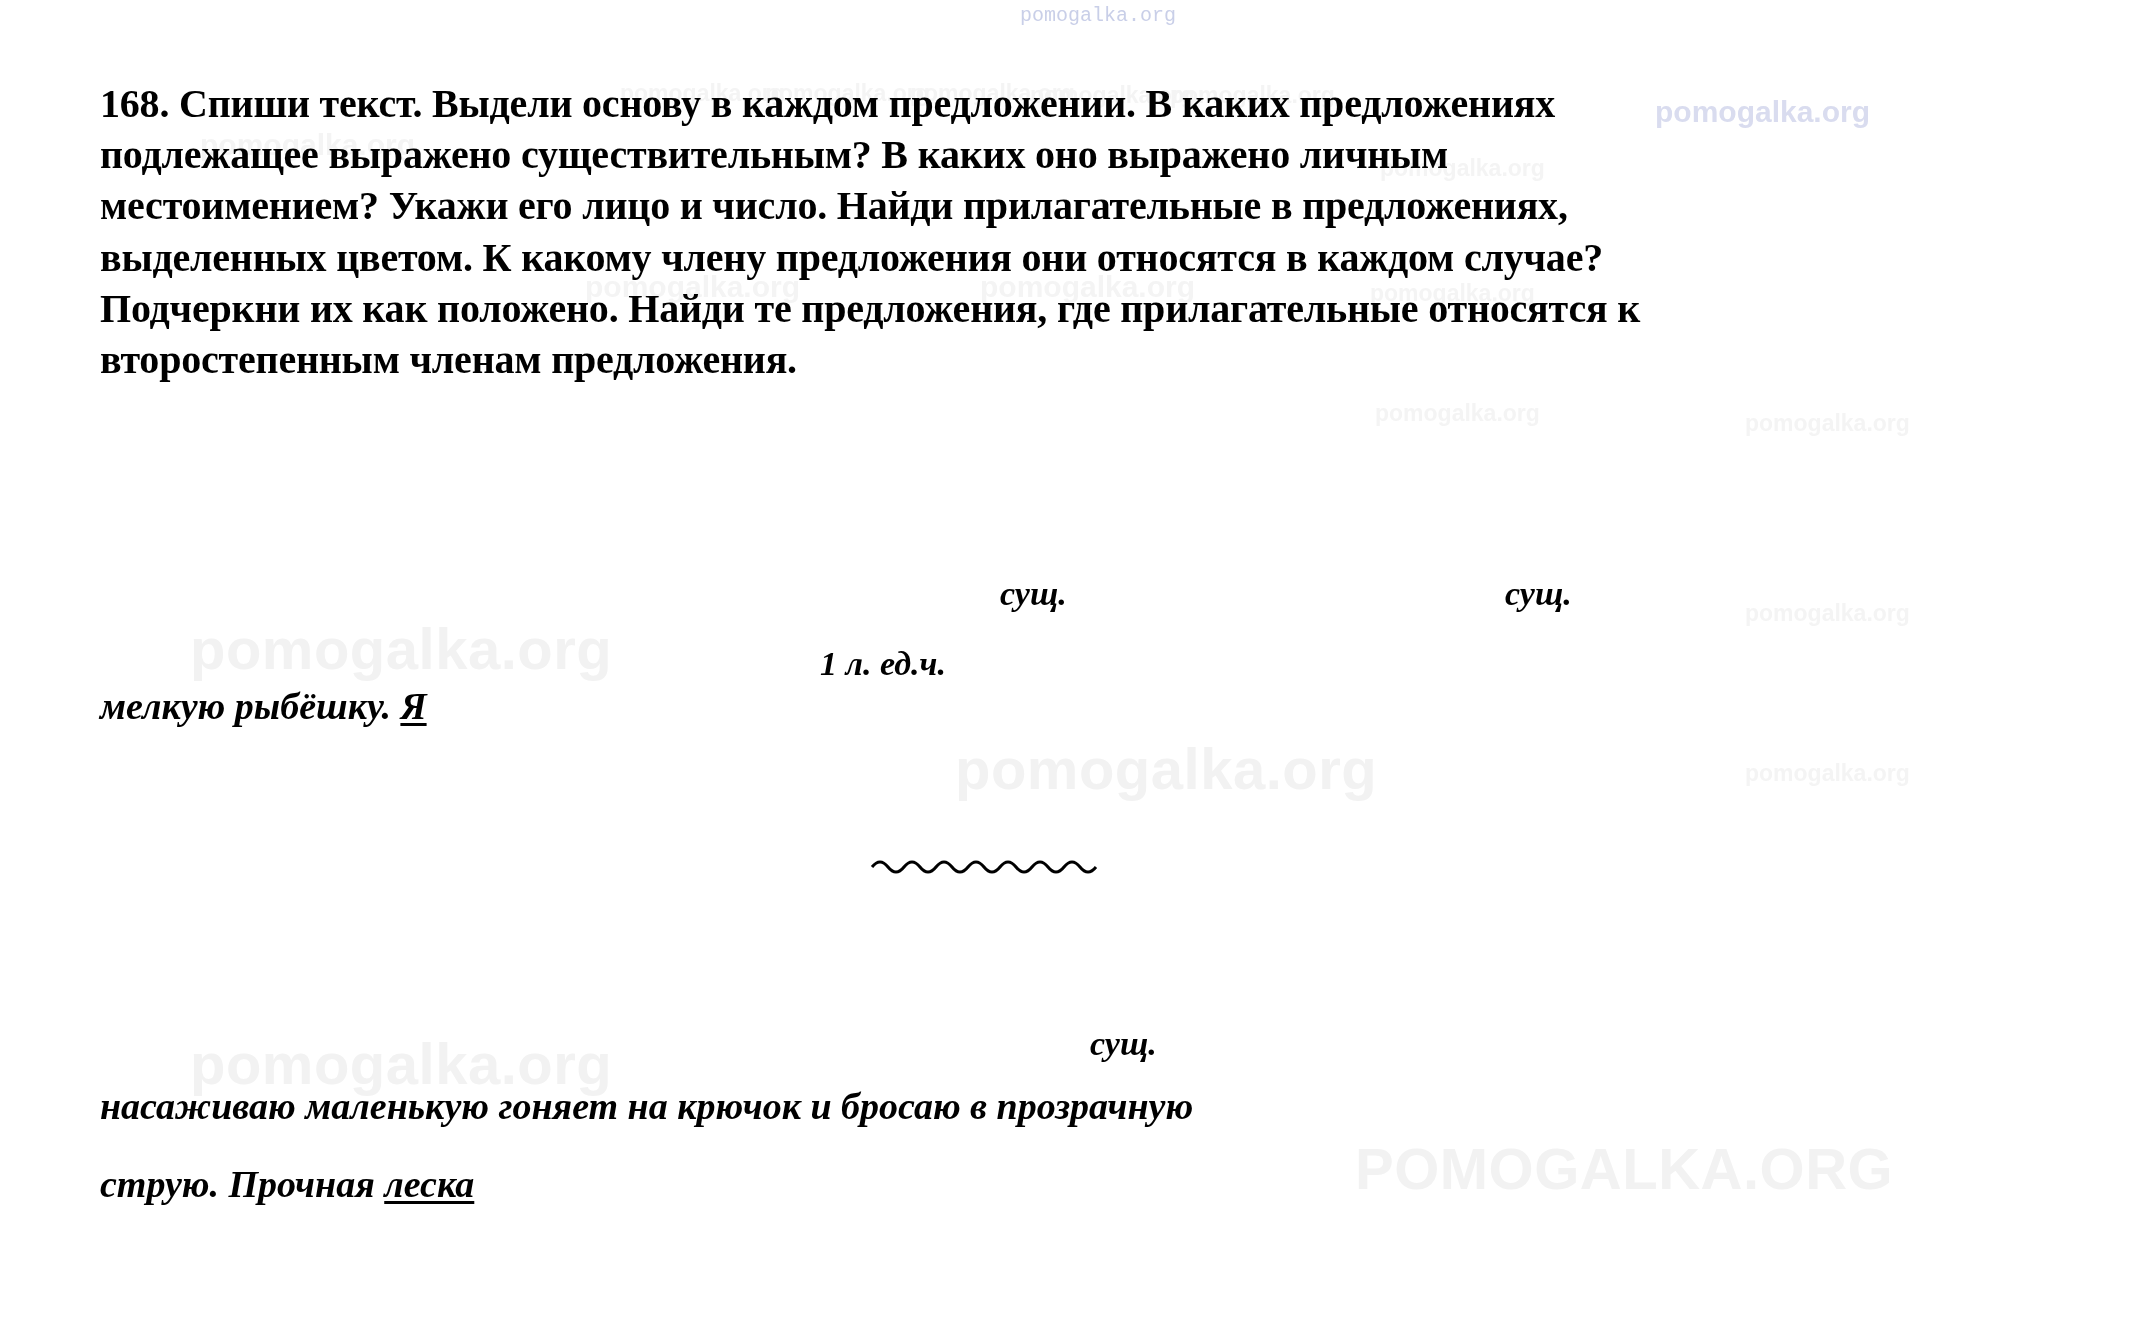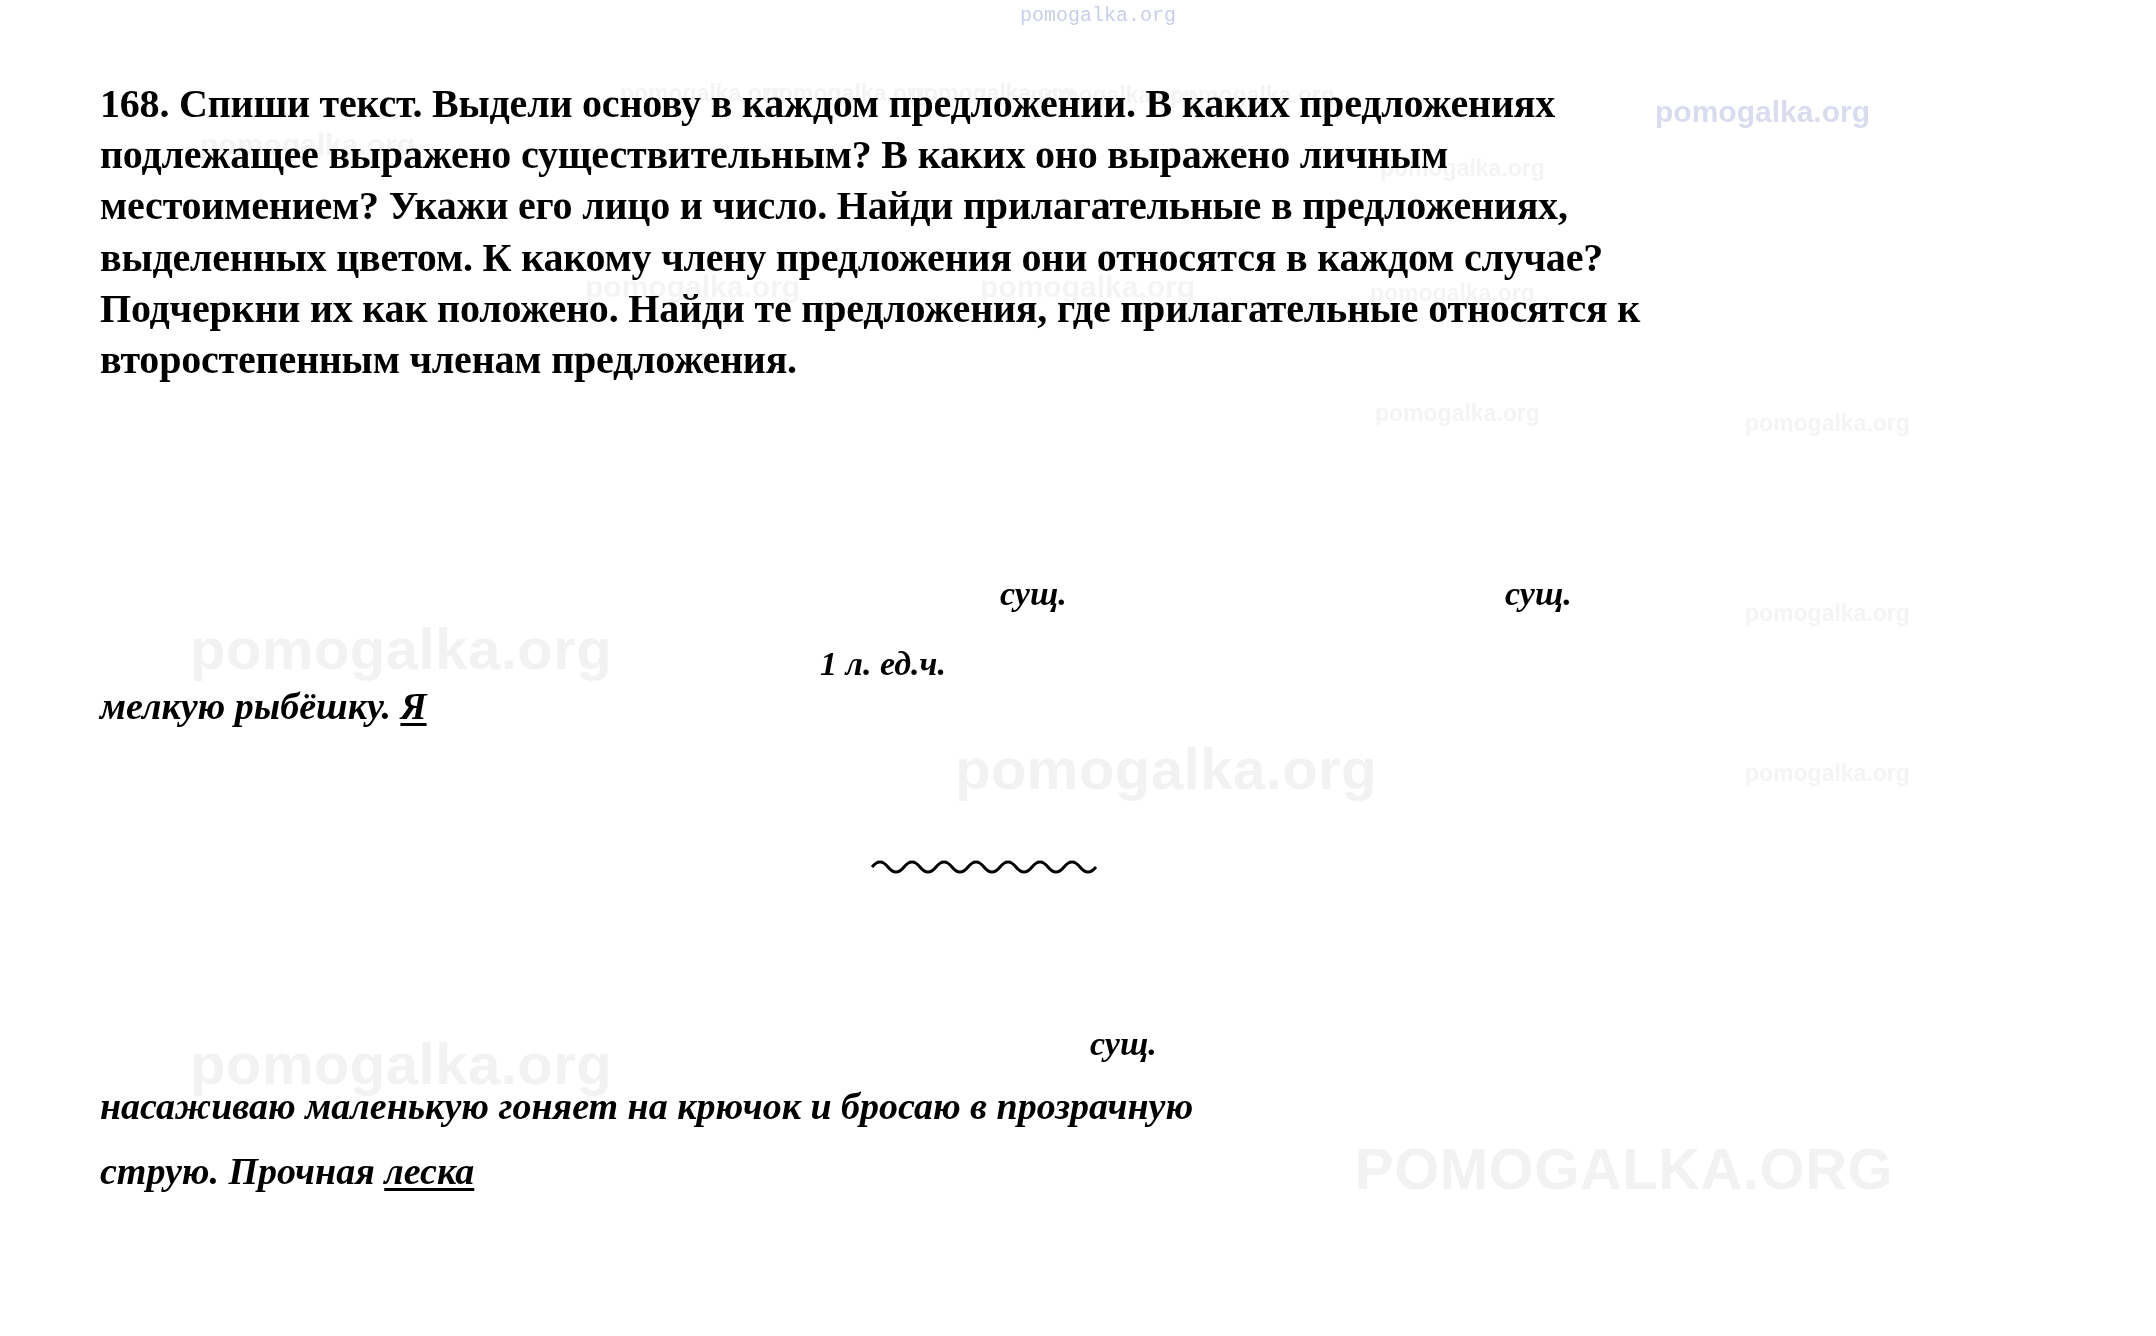--- a/index.html
+++ b/index.html
@@ -136,17 +136,17 @@
   <svg class="wavy" style="left:770px; top:175px;" width="230" height="22" viewBox="0 0 230 22">
     <path d="M2 12 Q 10 2, 18 12 T 34 12 T 50 12 T 66 12 T 82 12 T 98 12 T 114 12 T 130 12 T 146 12 T 162 12 T 178 12 T 194 12 T 210 12 T 226 12" fill="none" stroke="#000000" stroke-width="3"></path>
   </svg>
 
   <span class="marklabel" style="left:990px; top:340px;">сущ.</span>
 
   <div class="line" style="position:absolute; left:0; top:400px;">
     <span>насаживаю маленькую гоняет на крючок и бросаю в прозрачную</span>
   </div>
 
-  <div class="line" style="position:absolute; left:0; top:465px;">
+  <div class="line" style="position:absolute; left:0; top:478px;">
     <span>струю. Прочная </span><span class="u">леска</span>
   </div>
 
 </div>
 
 </body></html>

